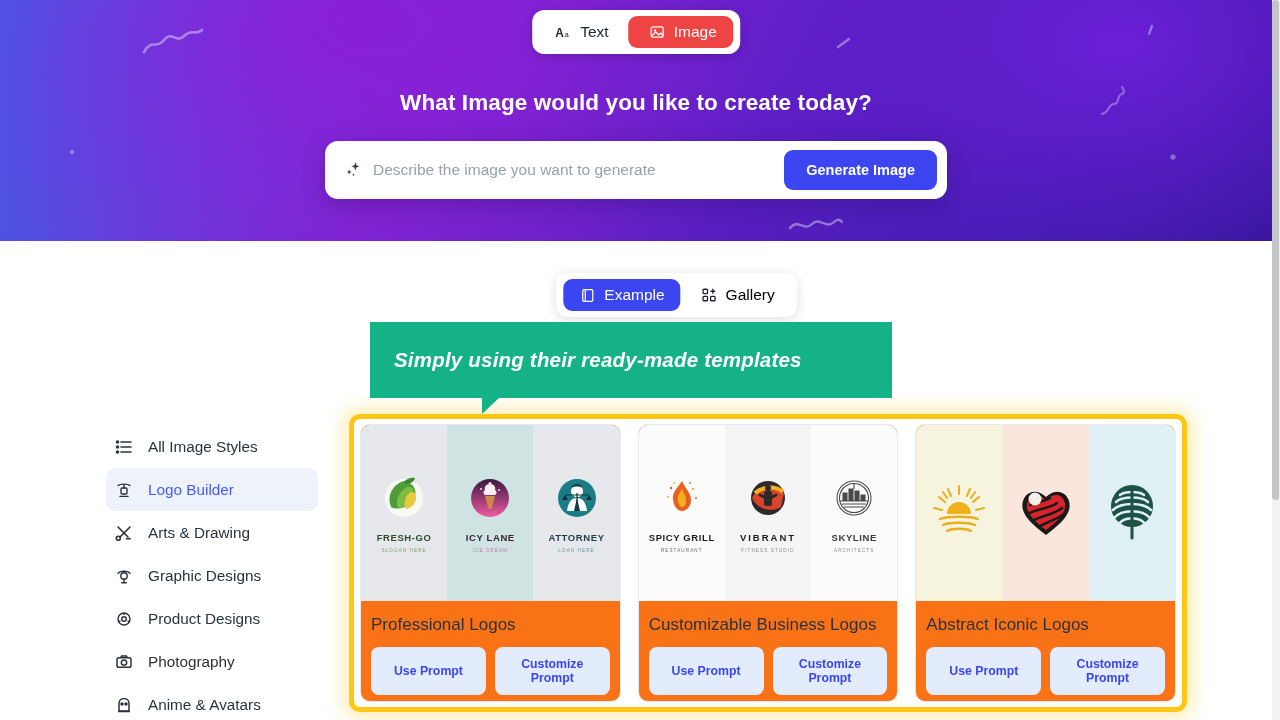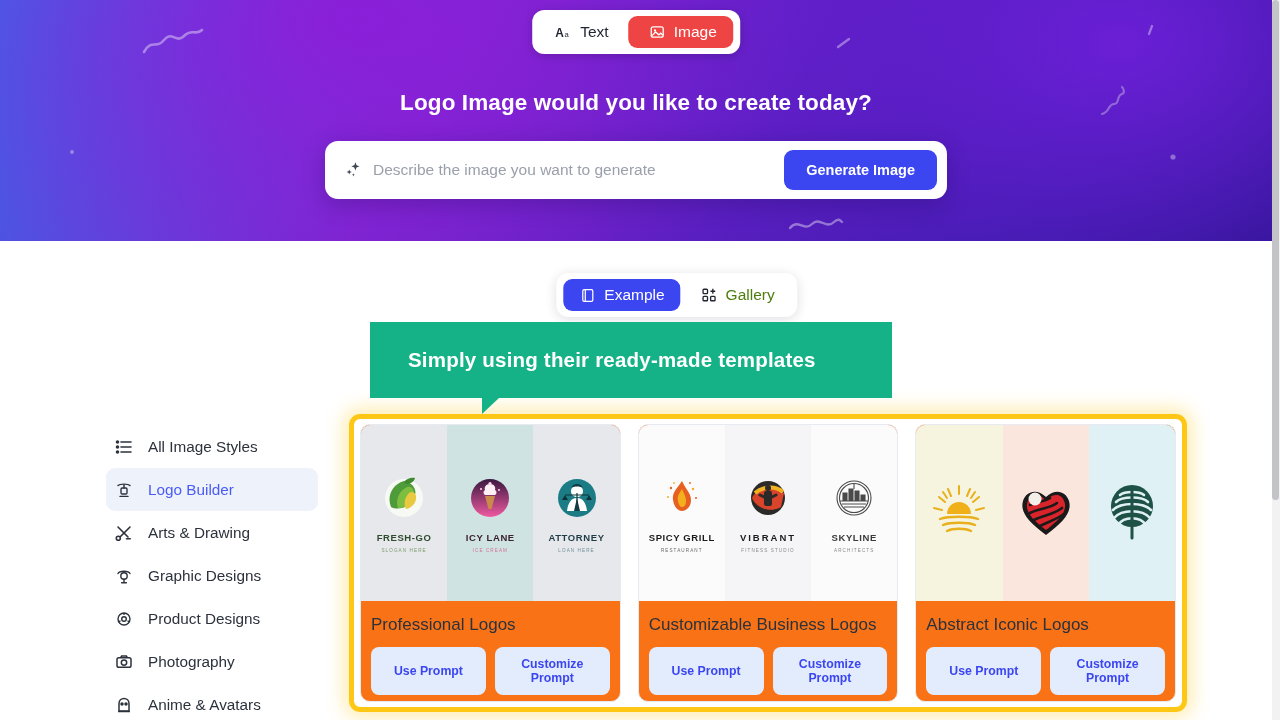--- a/index.html
+++ b/index.html
@@ -78,33 +78,34 @@
     position: absolute; left: 50%; transform: translateX(-50%);
     top: 32px;
     background: #fff; border-radius: 12px;
     padding: 6px 7px; display: flex; gap: 4px;
     box-shadow: 0 2px 12px rgba(25,30,60,.14);
     z-index: 6;
   }
   .tab {
     display: flex; align-items: center; gap: 8px;
     padding: 7px 16px; border-radius: 9px;
-    font-size: 15.5px; color: #4d7c0f; cursor: pointer; white-space: nowrap;
+    font-size: 15.5px; color: #000000; cursor: pointer; white-space: nowrap;
   }
   .tab.active { background: #3b46f1; color: #fff; }
   .tab .ic { display: inline-flex; align-items: center; justify-content: center; width: 17px; height: 17px; }
 
   
   .callout {
     position: absolute; left: 370px; top: 322px;
     width: 522px; height: 76px;
     background: #16b287;
     display: flex; align-items: center;
-    padding-left: 38px;
+    padding-left: 24px;
     z-index: 7;
+    font-style: italic;
   }
   .callout-text { color: #fff; font-size: 20.5px; font-weight: bold; letter-spacing: .2px; }
   .callout:after {
     content: ""; position: absolute;
     left: 112px; top: 76px;
     border-left: 17px solid #16b287;
     border-bottom: 16px solid transparent;
     width: 0; height: 0;
   }
 
@@ -224,21 +225,21 @@
         <svg width="16" height="16" viewBox="0 0 20 20" fill="none" stroke="#ffffff" stroke-width="1.6">
             <rect x="2.5" y="3.5" width="15" height="13" rx="2.5"></rect>
             <circle cx="7.2" cy="8" r="1.4" fill="#ffffff" stroke="none"></circle>
             <path d="M3.5 14.5 L8 10 L12 13.5 L14.5 11.5 L17 14"></path>
           </svg>
       </span>
       <span>Image</span>
     </div>
   </div>
 
-  <div class="hero-title">Logo Image would you like to create today?</div>
+  <div class="hero-title">What Image would you like to create today?</div>
 
   <div class="searchbar">
     <span class="sparkle-ic">
       <svg width="20" height="20" viewBox="0 0 20 20" fill="#3d4350">
         <path d="M12.4 2.2 L13.5 5.2 L16.5 6.3 L13.5 7.4 L12.4 10.4 L11.3 7.4 L8.3 6.3 L11.3 5.2 Z"></path>
         <path d="M6.2 9.4 L6.9 11.3 L8.8 12 L6.9 12.7 L6.2 14.6 L5.5 12.7 L3.6 12 L5.5 11.3 Z"></path>
         <path d="M10.4 13.2 L10.8 14.4 L12 14.8 L10.8 15.2 L10.4 16.4 L10 15.2 L8.8 14.8 L10 14.4 Z"></path>
       </svg>
     </span>
     <span class="search-ph">Describe the image you want to generate</span>

